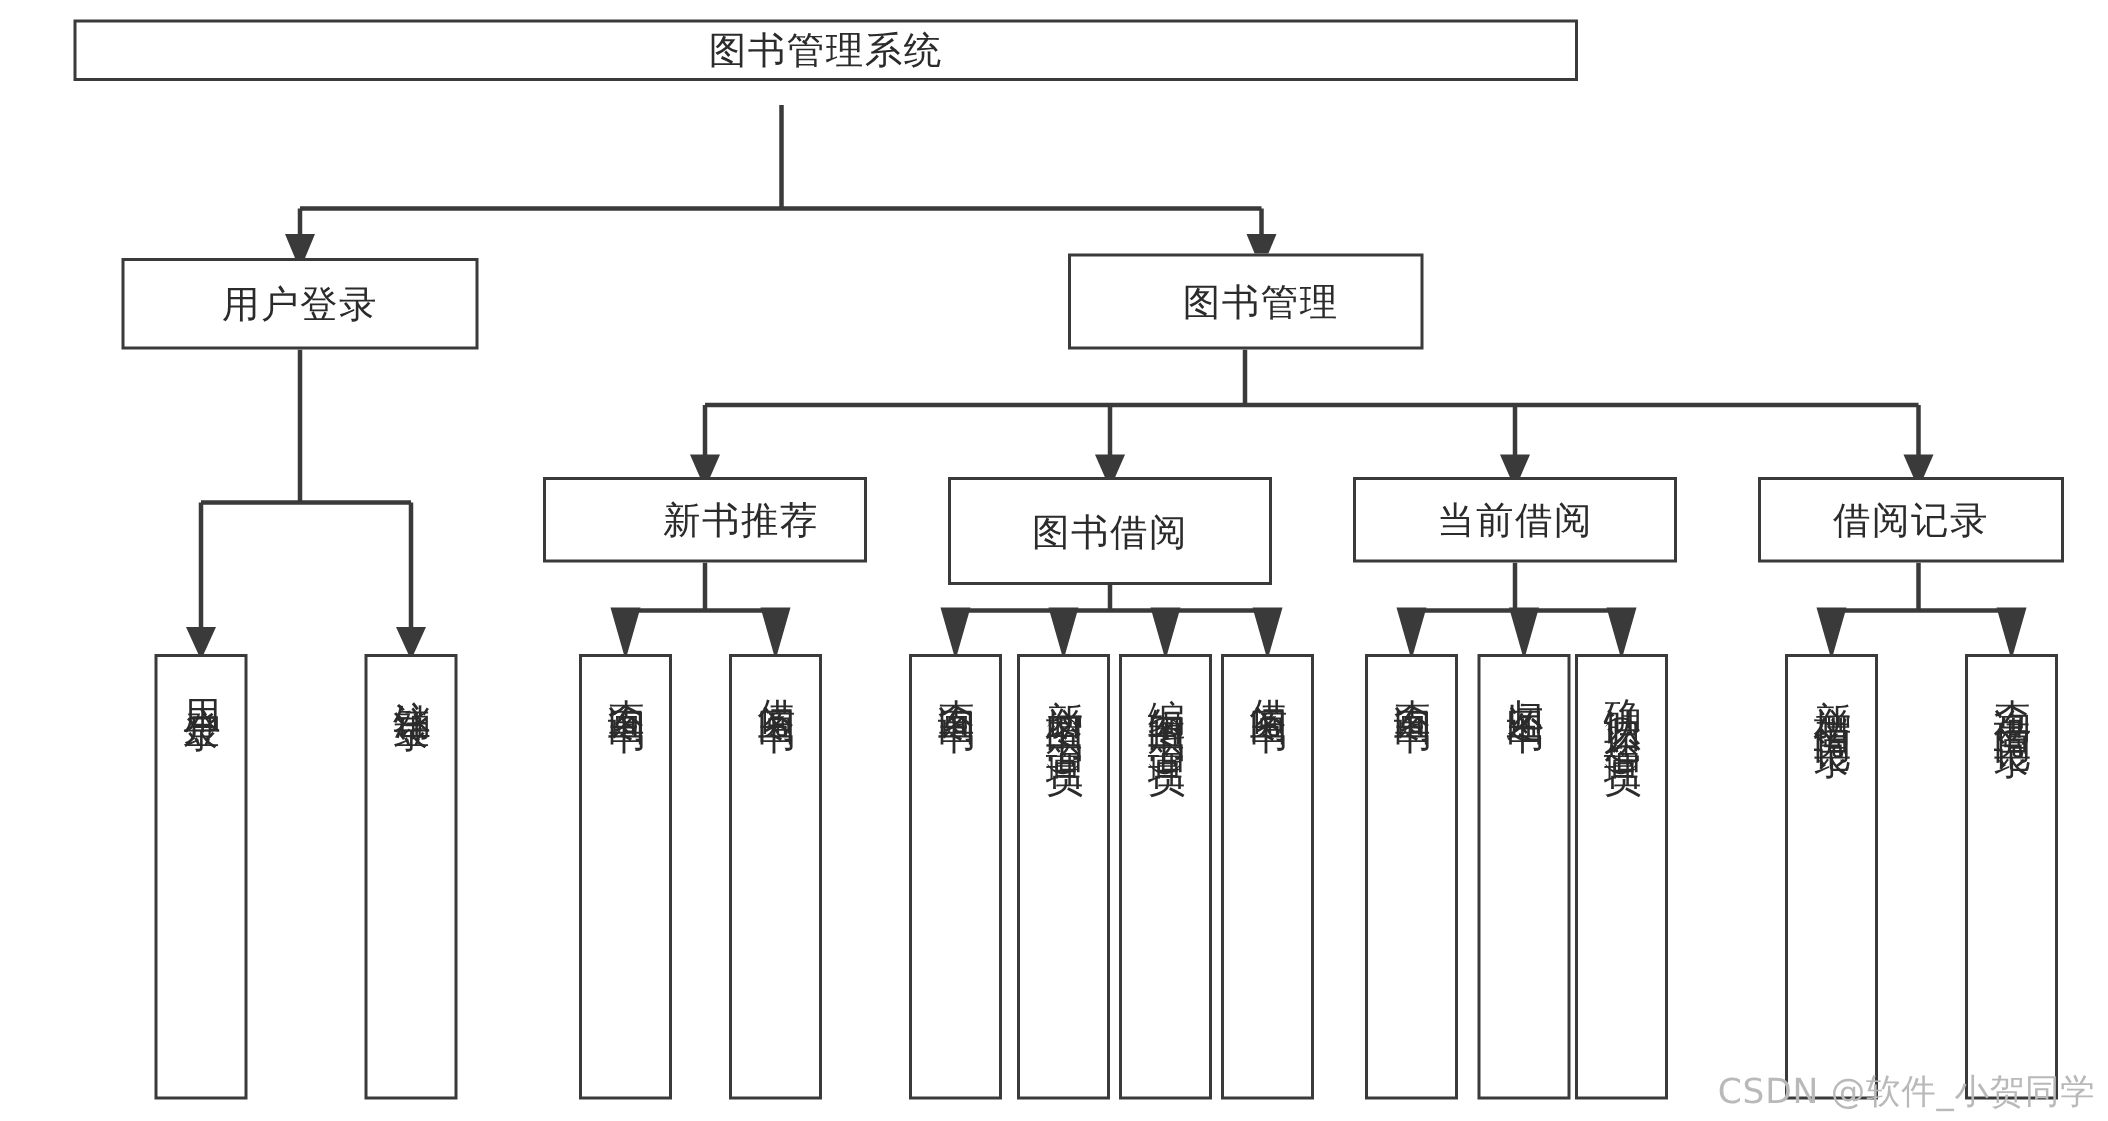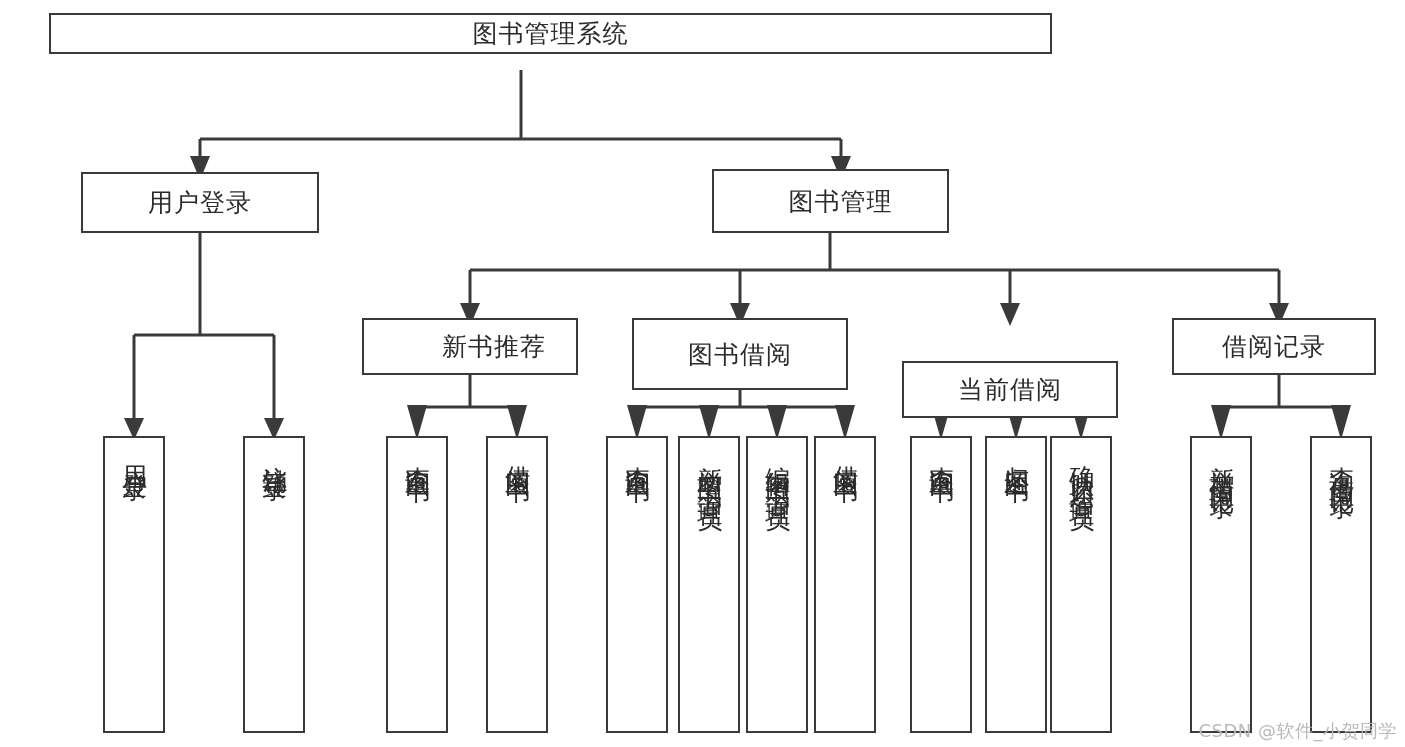--- a/index.html
+++ b/index.html
@@ -53,21 +53,21 @@
     white-space:nowrap;
     display:block;
   }
   .node.v.mid .vtext{
     letter-spacing:6px;
   }
   .watermark{
     position:absolute;
     right:8px;
     bottom:4px;
-    font-size:18px;
+    font-size:23px;
     color:#b9b9b9;
     letter-spacing:0.5px;
     white-space:nowrap;
     font-family:"DejaVu Sans","Liberation Sans",sans-serif;
   }
 </style>
 </head>
 <body>
 
 <div id="canvas">
@@ -160,21 +160,21 @@
       </div>
       <div class="node h" style="left: 712px; top: 169px; width: 237px; height: 64px; padding-left: 20px;">
         <span>图书管理</span>
       </div>
       <div class="node h" style="left: 362px; top: 318px; width: 216px; height: 57px; padding-left: 48px;">
         <span>新书推荐</span>
       </div>
       <div class="node h" style="left: 632px; top: 318px; width: 216px; height: 72px;">
         <span>图书借阅</span>
       </div>
-      <div class="node h" style="left: 902px; top: 318px; width: 216px; height: 57px; margin-top: 43px;">
+      <div class="node h" style="left: 902px; top: 318px; width: 216px; height: 57px;">
         <span>当前借阅</span>
       </div>
       <div class="node h" style="left: 1172px; top: 318px; width: 204px; height: 57px;">
         <span>借阅记录</span>
       </div>
       <div class="node v" style="left: 103px; top: 436px; width: 62px; height: 297px;">
         <span class="vtext">用户登录</span>
       </div>
       <div class="node v" style="left: 243px; top: 436px; width: 62px; height: 297px;">
         <span class="vtext">注销登录</span>

